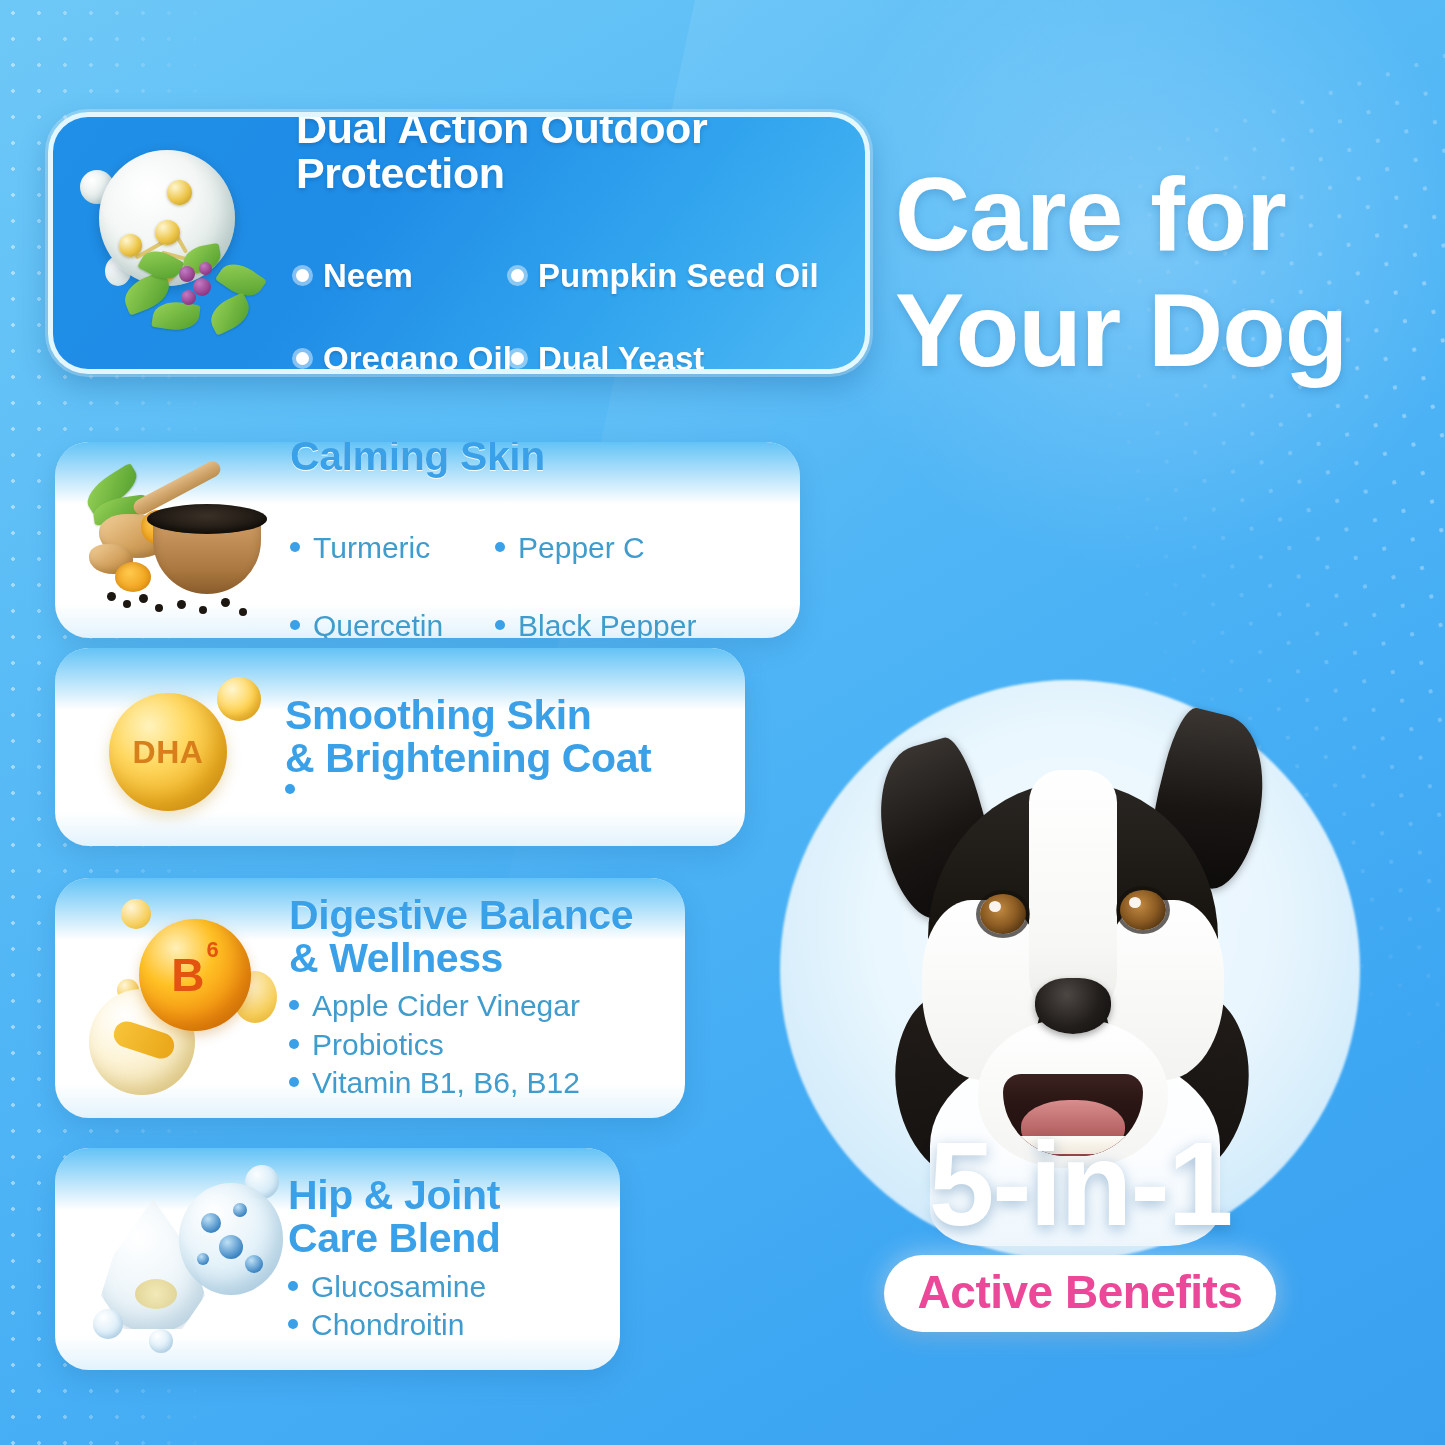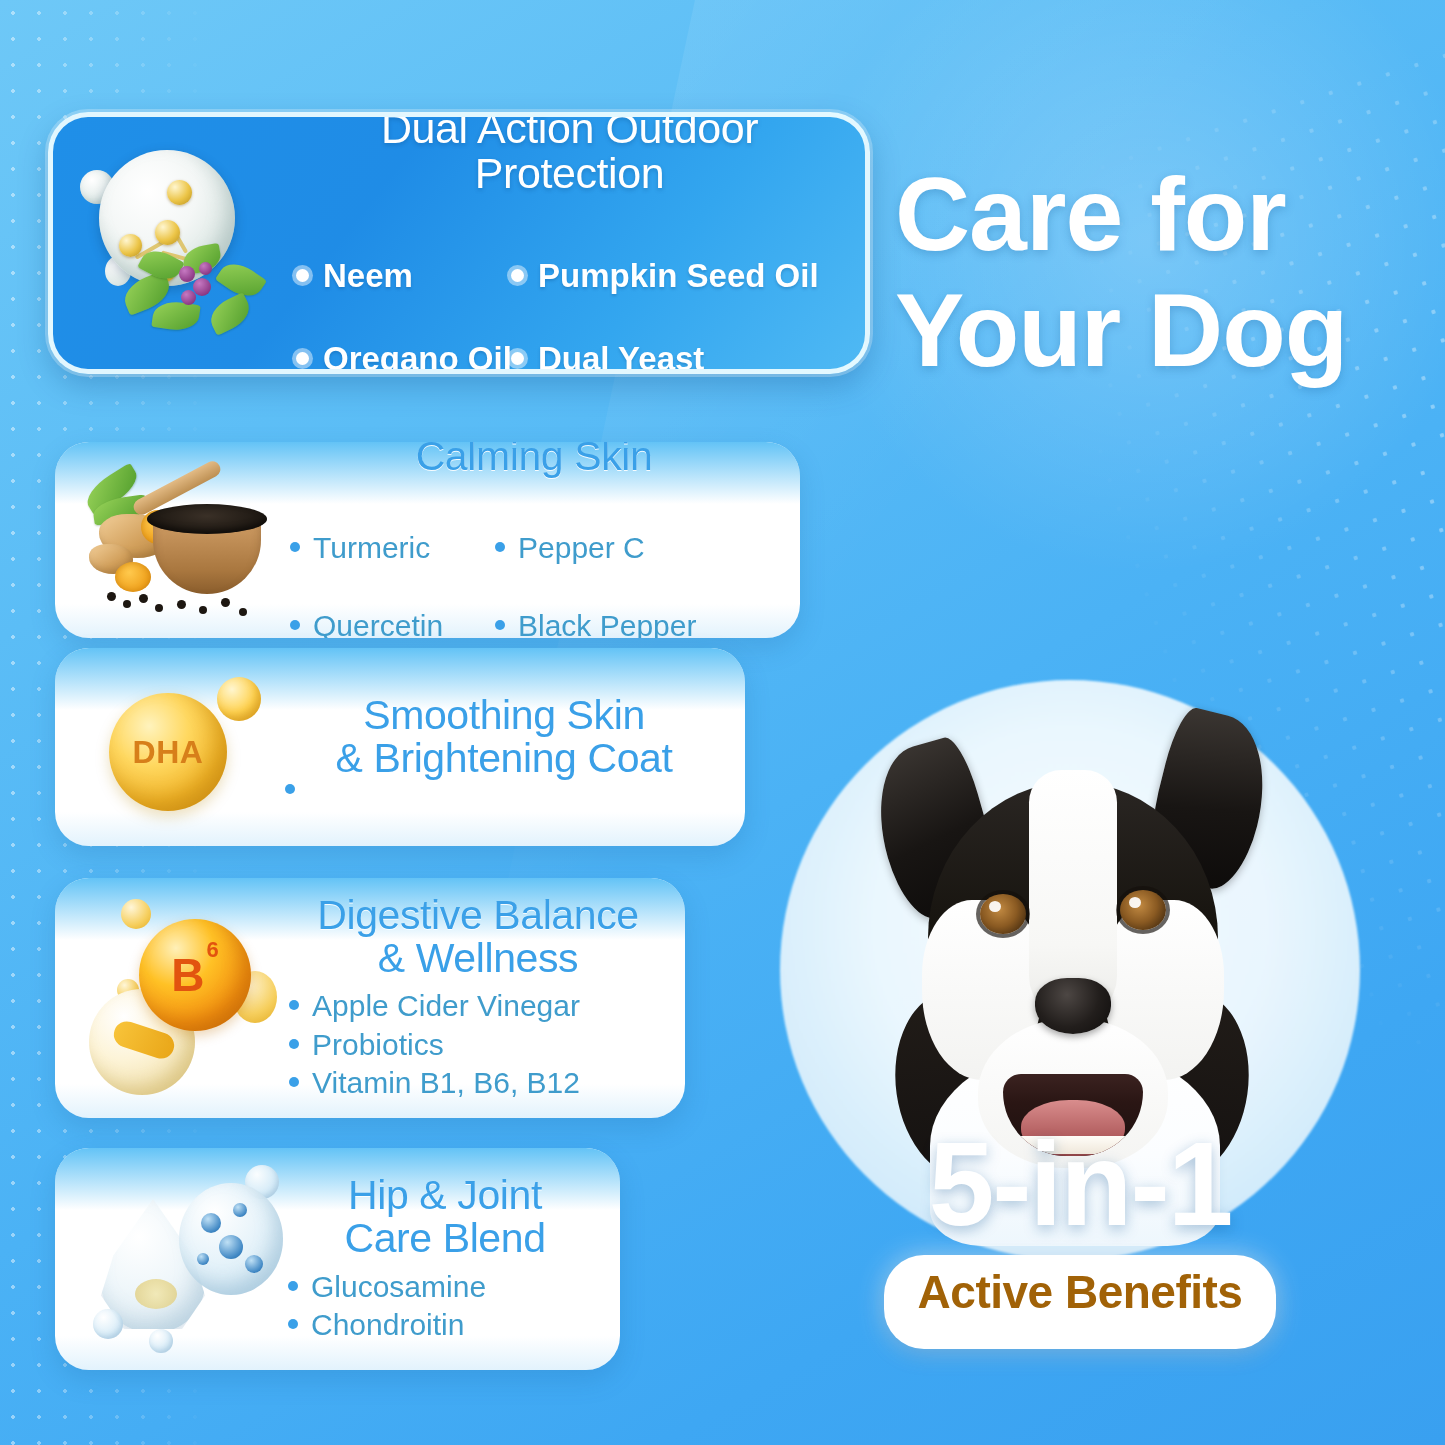--- a/index.html
+++ b/index.html
@@ -60,24 +60,23 @@
     background:linear-gradient(0deg, rgba(140,205,245,.25), rgba(255,255,255,0));
     pointer-events:none;
   }
 
   .card-inner{ position:relative; z-index:2; display:flex; align-items:center; height:100%; }
 
   .card-art{ flex:0 0 auto; position:relative; }
   .card-body{ flex:1 1 auto; }
 
   .card-title{
-    color:#3aa0e8; font-weight:normal; letter-spacing:-.4px;
+    color:#3aa0e8; font-weight:bold; letter-spacing:-.4px;
     line-height:1.04; font-size:41px;
     text-shadow:0 1px 0 rgba(255,255,255,.9);
-    text-align:center;
   }
   .bullets{ list-style:none; margin-top:10px; }
   .bullets li{
     color:#3f9ccc; font-size:30px; line-height:1.27;
     display:flex; align-items:baseline; white-space:nowrap;
   }
   .bullets li .dot{
     width:10px; height:10px; border-radius:50%;
     background:#3aa0e8; margin-right:13px; flex:0 0 auto;
     position:relative; top:-6px;
@@ -335,22 +334,22 @@
   .badge-wrap{
     position:absolute; left:870px; top:1125px; width:420px; text-align:center;
   }
   .badge-big{
     color:#ffffff; font-weight:bold; font-size:118px; line-height:1;
     letter-spacing:-2px; text-shadow:0 4px 14px rgba(20,90,150,.35);
   }
   .badge-pill{
     display:inline-block; margin-top:12px;
     background:#ffffff; border-radius:40px;
-    padding:10px 34px 30px;
-    color:#a16207; font-weight:bold; font-size:46px; letter-spacing:-.5px;
+    padding:10px 34px 13px;
+    color:#ec4899; font-weight:bold; font-size:46px; letter-spacing:-.5px;
     box-shadow:0 6px 20px rgba(20,90,150,.25), 0 0 26px rgba(255,255,255,.55);
   }
 </style>
 </head>
 <body>
 
 <div class="bg-glow"></div>
 <div class="bg-sheen"></div>
 <div class="bg-dots-left"></div>
 <div class="bg-dots-right"></div>

